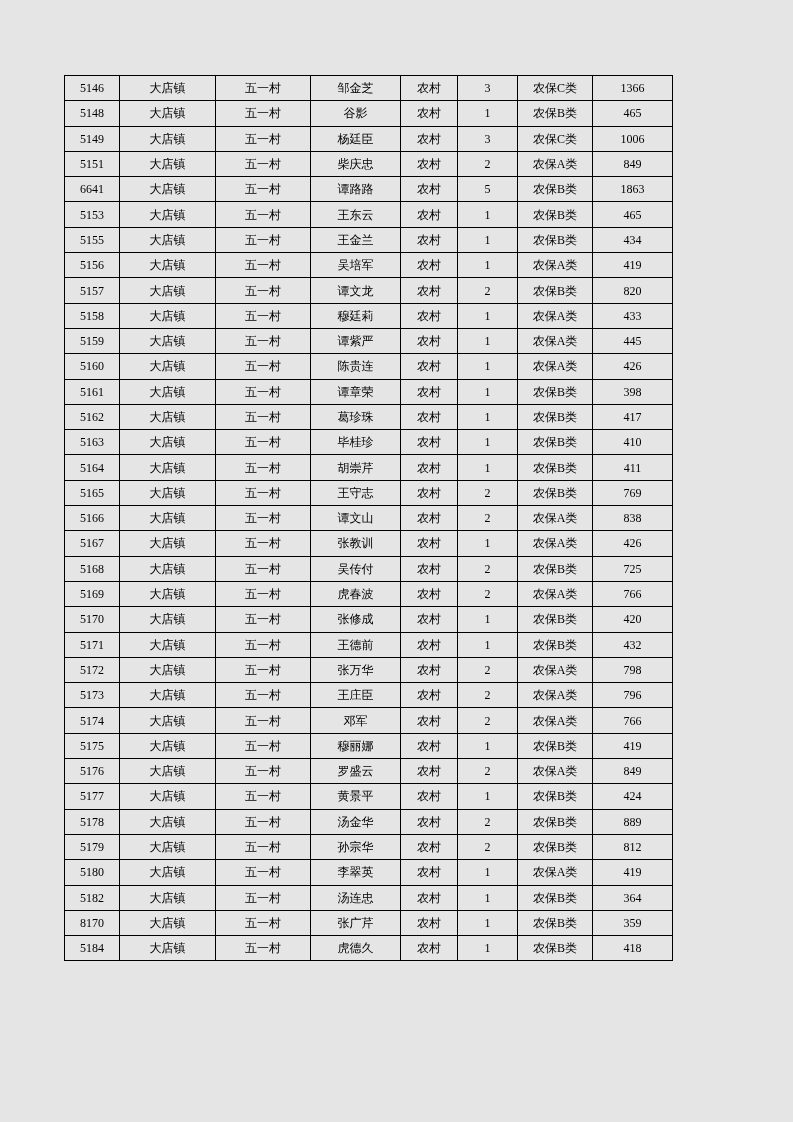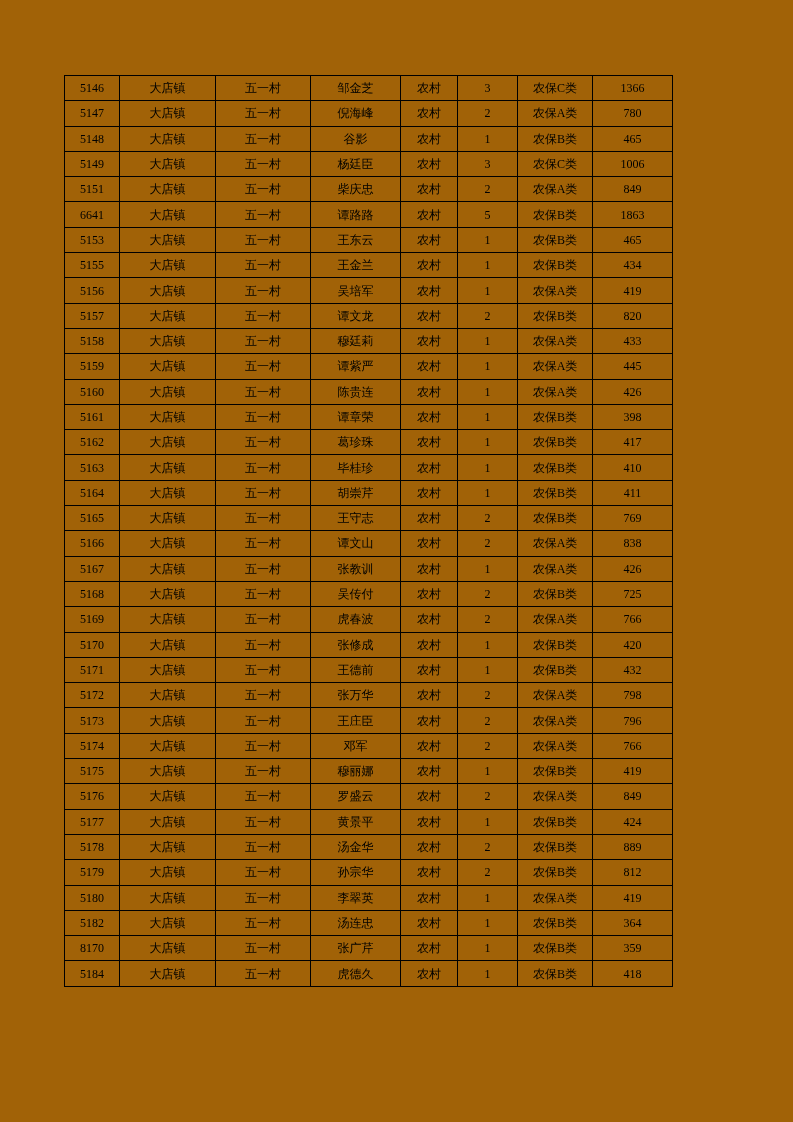--- a/index.html
+++ b/index.html
@@ -8,21 +8,21 @@
     width: 793px;
     height: 1122px;
     background: #ffffff;
     position: relative;
     font-family: "Liberation Serif", "DejaVu Serif", serif;
     color: #000;
   }
   .page {
     position: absolute;
     inset: 0;
-    background: #a16207;
+    background: #e5e5e5;
   }
   table.data-table {
     position: absolute;
     left: 64px;
     top: 75px;
     border-collapse: collapse;
     table-layout: fixed;
     width: 608px;
     font-size: 12px;
   }
@@ -58,30 +58,20 @@
     <td>5146</td>
     <td>大店镇</td>
     <td>五一村</td>
     <td>邹金芝</td>
     <td>农村</td>
     <td>3</td>
     <td>农保C类</td>
     <td>1366</td>
   </tr>
 
-  <tr>
-    <td>5147</td>
-    <td>大店镇</td>
-    <td>五一村</td>
-    <td>倪海峰</td>
-    <td>农村</td>
-    <td>2</td>
-    <td>农保A类</td>
-    <td>780</td>
-  </tr>
 
   <tr>
     <td>5148</td>
     <td>大店镇</td>
     <td>五一村</td>
     <td>谷影</td>
     <td>农村</td>
     <td>1</td>
     <td>农保B类</td>
     <td>465</td>

